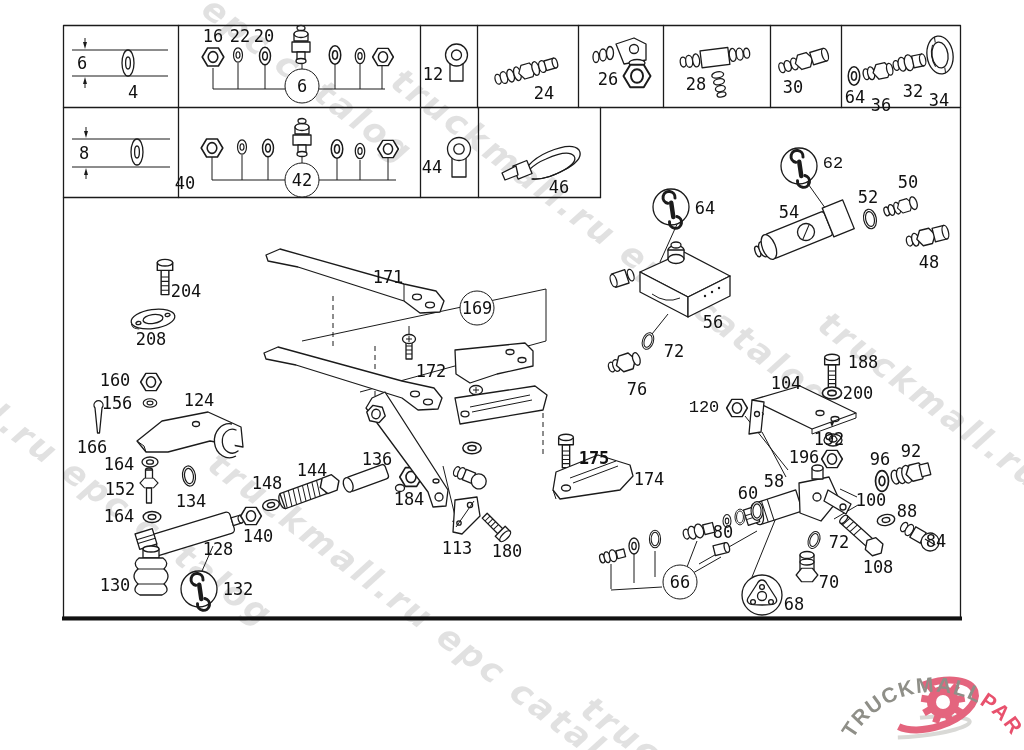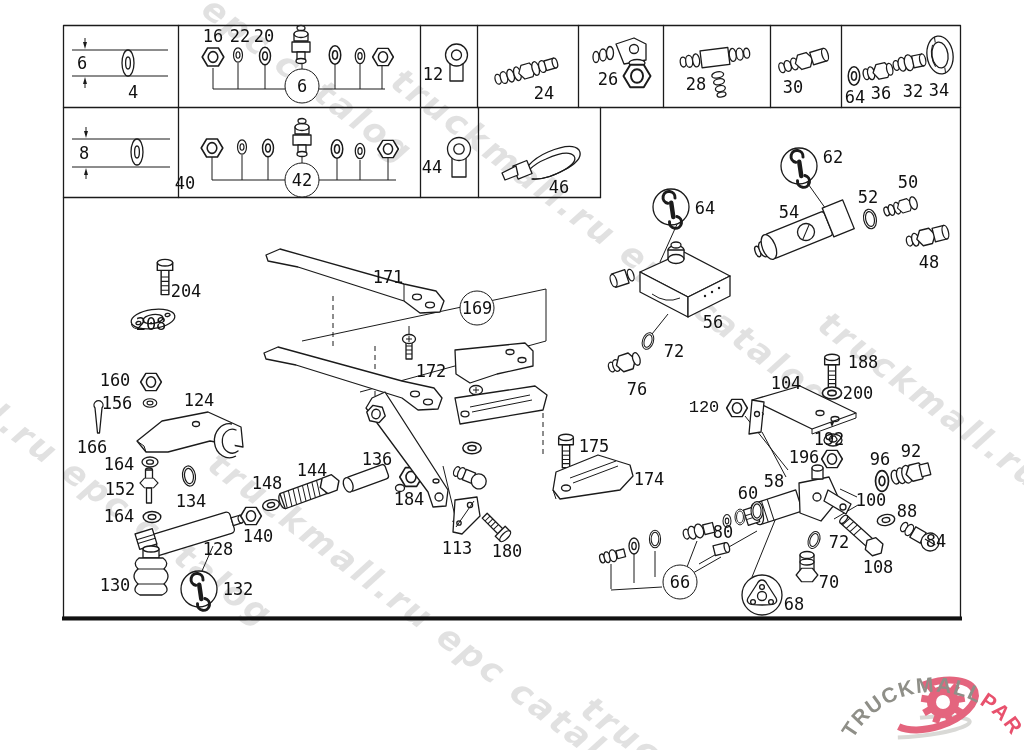--- a/index.html
+++ b/index.html
@@ -521,30 +521,30 @@
       <span class="plabel" style="left: 213px; top: 36px;">16</span>
       <span class="plabel" style="left: 240px; top: 36px;">22</span>
       <span class="plabel" style="left: 264px; top: 36px;">20</span>
       <span class="plabel circled" style="left: 302px; top: 86px;">6</span>
       <span class="plabel" style="left: 433px; top: 74px;">12</span>
       <span class="plabel" style="left: 544px; top: 93px;">24</span>
       <span class="plabel" style="left: 608px; top: 79px;">26</span>
       <span class="plabel" style="left: 696px; top: 84px;">28</span>
       <span class="plabel" style="left: 793px; top: 87px;">30</span>
       <span class="plabel" style="left: 855px; top: 97px;">64</span>
-      <span class="plabel" style="left: 881px; top: 93px;">36</span>
+      <span class="plabel" style="left: 881px; top: 105px;">36</span>
       <span class="plabel" style="left: 913px; top: 91px;">32</span>
-      <span class="plabel" style="left: 939px; top: 90px;">34</span>
+      <span class="plabel" style="left: 939px; top: 100px;">34</span>
       <span class="plabel" style="left: 84px; top: 153px;">8</span>
       <span class="plabel" style="left: 139px; top: 183px; margin-left: 46px;">40</span>
       <span class="plabel circled" style="left: 302px; top: 180px;">42</span>
       <span class="plabel" style="left: 432px; top: 167px;">44</span>
       <span class="plabel" style="left: 559px; top: 187px;">46</span>
       <span class="plabel" style="left: 186px; top: 291px;">204</span>
-      <span class="plabel" style="left: 151px; top: 324px;">208</span>
+      <span class="plabel" style="left: 151px; top: 339px;">208</span>
       <span class="plabel" style="left: 115px; top: 380px;">160</span>
       <span class="plabel" style="left: 117px; top: 403px;">156</span>
       <span class="plabel" style="left: 92px; top: 447px;">166</span>
       <span class="plabel" style="left: 199px; top: 400px;">124</span>
       <span class="plabel" style="left: 119px; top: 464px;">164</span>
       <span class="plabel" style="left: 120px; top: 489px;">152</span>
       <span class="plabel" style="left: 191px; top: 501px;">134</span>
       <span class="plabel" style="left: 119px; top: 516px;">164</span>
       <span class="plabel" style="left: 218px; top: 549px;">128</span>
       <span class="plabel" style="left: 115px; top: 585px;">130</span>
@@ -552,23 +552,23 @@
       <span class="plabel" style="left: 267px; top: 483px;">148</span>
       <span class="plabel" style="left: 258px; top: 536px;">140</span>
       <span class="plabel" style="left: 312px; top: 470px;">144</span>
       <span class="plabel" style="left: 377px; top: 459px;">136</span>
       <span class="plabel" style="left: 409px; top: 499px;">184</span>
       <span class="plabel" style="left: 457px; top: 548px;">113</span>
       <span class="plabel" style="left: 507px; top: 551px;">180</span>
       <span class="plabel" style="left: 388px; top: 277px;">171</span>
       <span class="plabel circled" style="left: 477px; top: 308px;">169</span>
       <span class="plabel" style="left: 431px; top: 371px;">172</span>
-      <span class="plabel" style="left: 594px; top: 446px;">175</span>
+      <span class="plabel" style="left: 594px; top: 458px; font-weight: bold;">175</span>
       <span class="plabel" style="left: 649px; top: 479px;">174</span>
-      <span class="plabel" style="left: 833px; top: 157px;">62</span>
+      <span class="plabel" style="left: 833px; top: 163px; font-family: Liberation Mono, monospace;">62</span>
       <span class="plabel" style="left: 705px; top: 208px;">64</span>
       <span class="plabel" style="left: 789px; top: 212px;">54</span>
       <span class="plabel" style="left: 868px; top: 197px;">52</span>
       <span class="plabel" style="left: 908px; top: 182px;">50</span>
       <span class="plabel" style="left: 929px; top: 262px;">48</span>
       <span class="plabel" style="left: 713px; top: 322px;">56</span>
       <span class="plabel" style="left: 674px; top: 351px;">72</span>
       <span class="plabel" style="left: 637px; top: 389px;">76</span>
       <span class="plabel" style="left: 863px; top: 362px;">188</span>
       <span class="plabel" style="left: 858px; top: 393px;">200</span>

